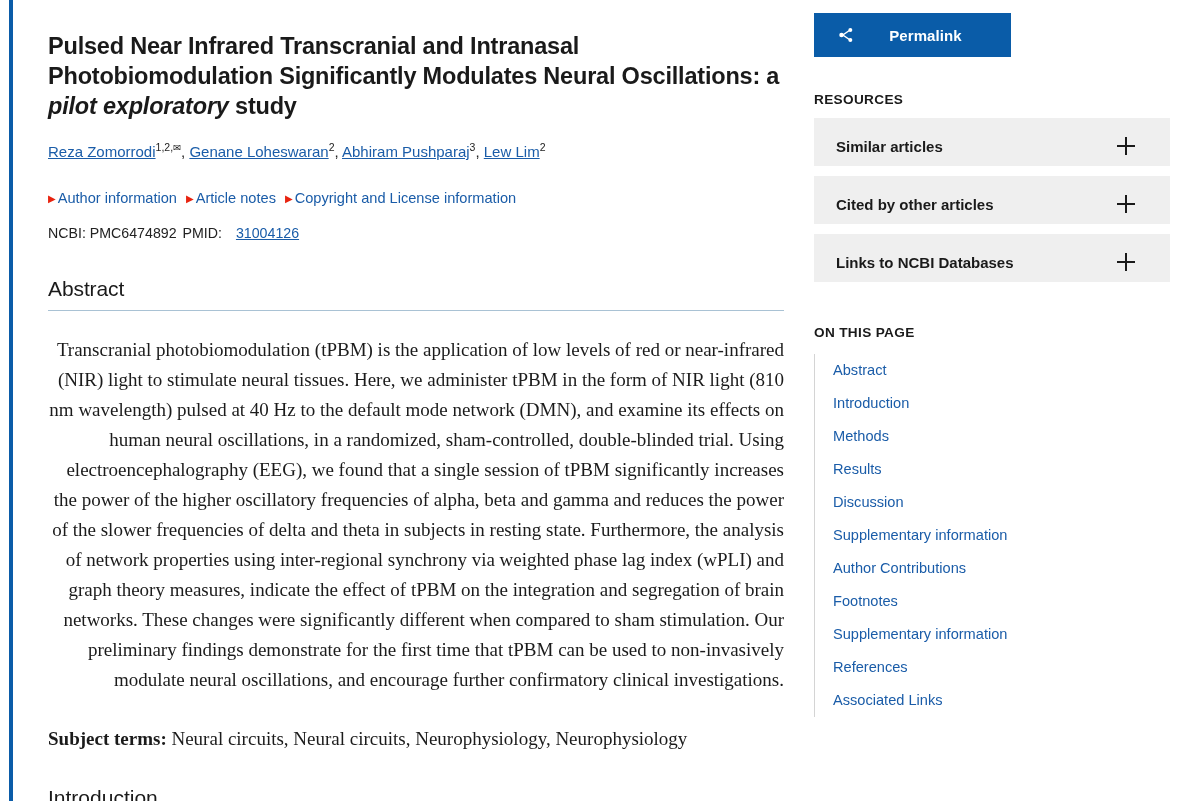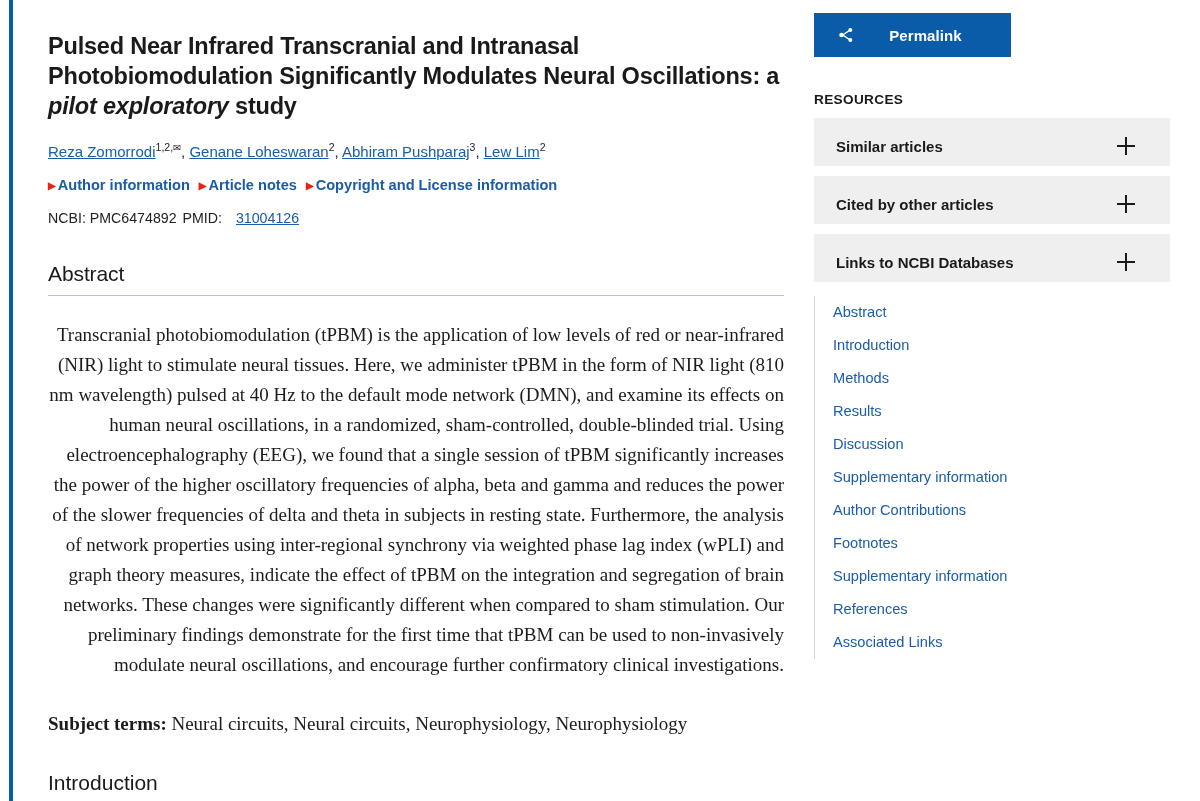--- a/index.html
+++ b/index.html
@@ -65,25 +65,24 @@
   }
   .authors sup {
     font-size: 10.5px;
     vertical-align: super;
     line-height: 0;
     color: #222;
   }
   .env-glyph { font-size: 9.5px; }
 
   .inline-links {
-    margin-top: 12px;
+    margin-top: 23px;
     font-size: 14.6px;
-    line-height: 22px;
+    line-height: 27px;
     color: #1a5ca8;
-    font-weight: bold;
   }
   .inline-links a {
     color: #1a5ca8;
     text-decoration: none;
   }
   .tri {
     color: #e8230f;
     font-size: 10px;
     margin-right: 2px;
     display: inline-block;
@@ -304,20 +303,21 @@
       <div class="acc-item">
         <span class="acc-label">Cited by other articles</span>
         <span class="acc-plus"></span>
       </div>
       <div class="acc-item">
         <span class="acc-label">Links to NCBI Databases</span>
         <span class="acc-plus"></span>
       </div>
     </div>
 
+    <div class="otp-head">ON THIS PAGE</div>
 
     <nav class="otp-nav">
       <a href="#">Abstract</a>
       <a href="#">Introduction</a>
       <a href="#">Methods</a>
       <a href="#">Results</a>
       <a href="#">Discussion</a>
       <a href="#">Supplementary information</a>
       <a href="#">Author Contributions</a>
       <a href="#">Footnotes</a>

